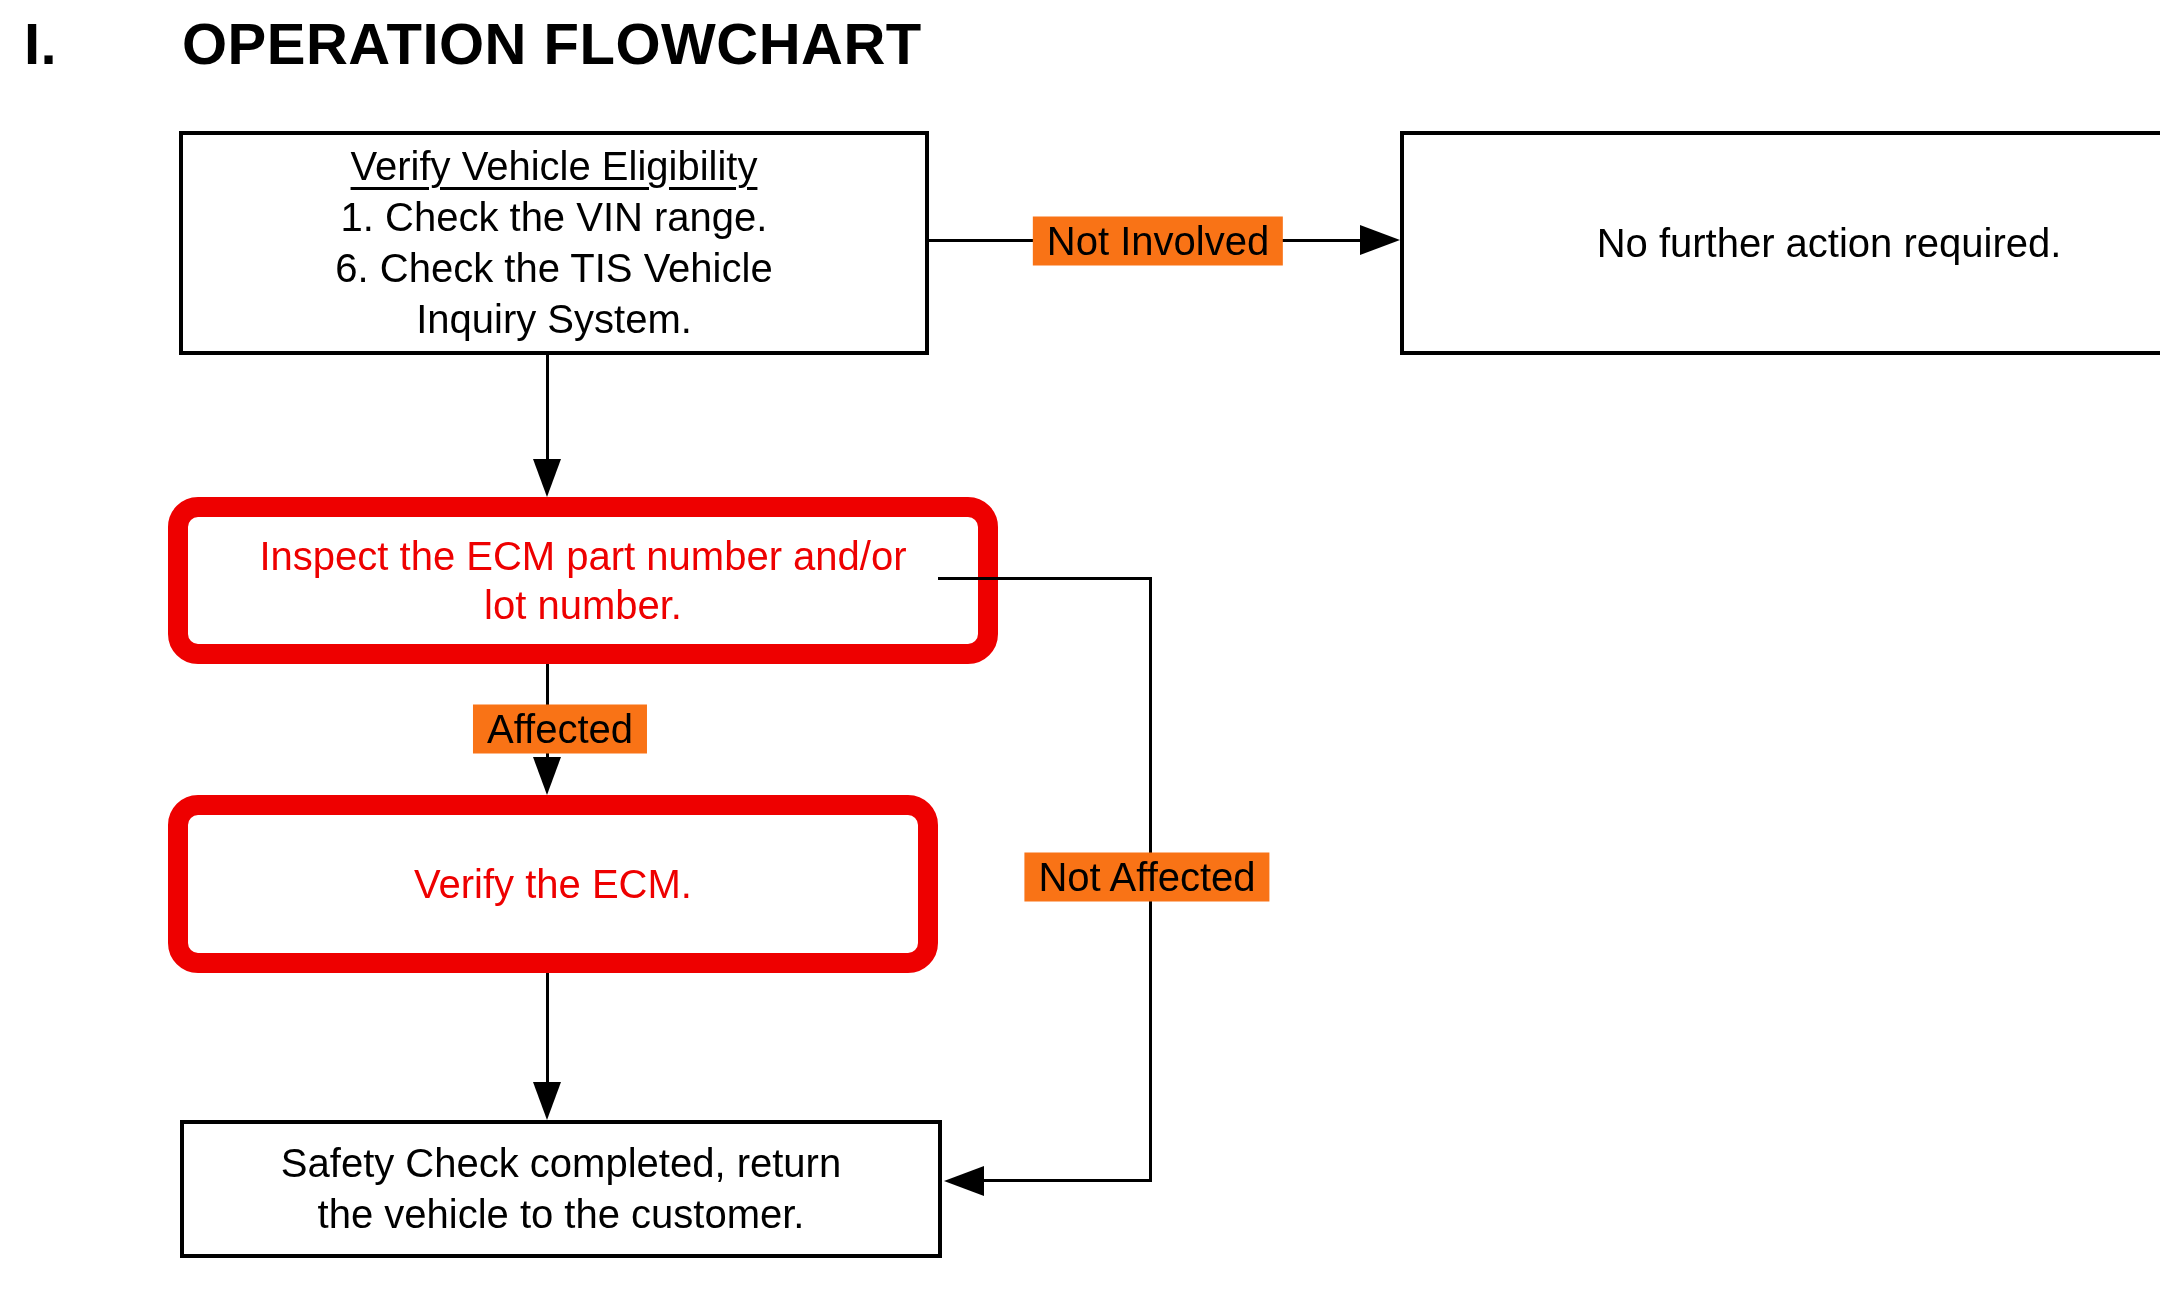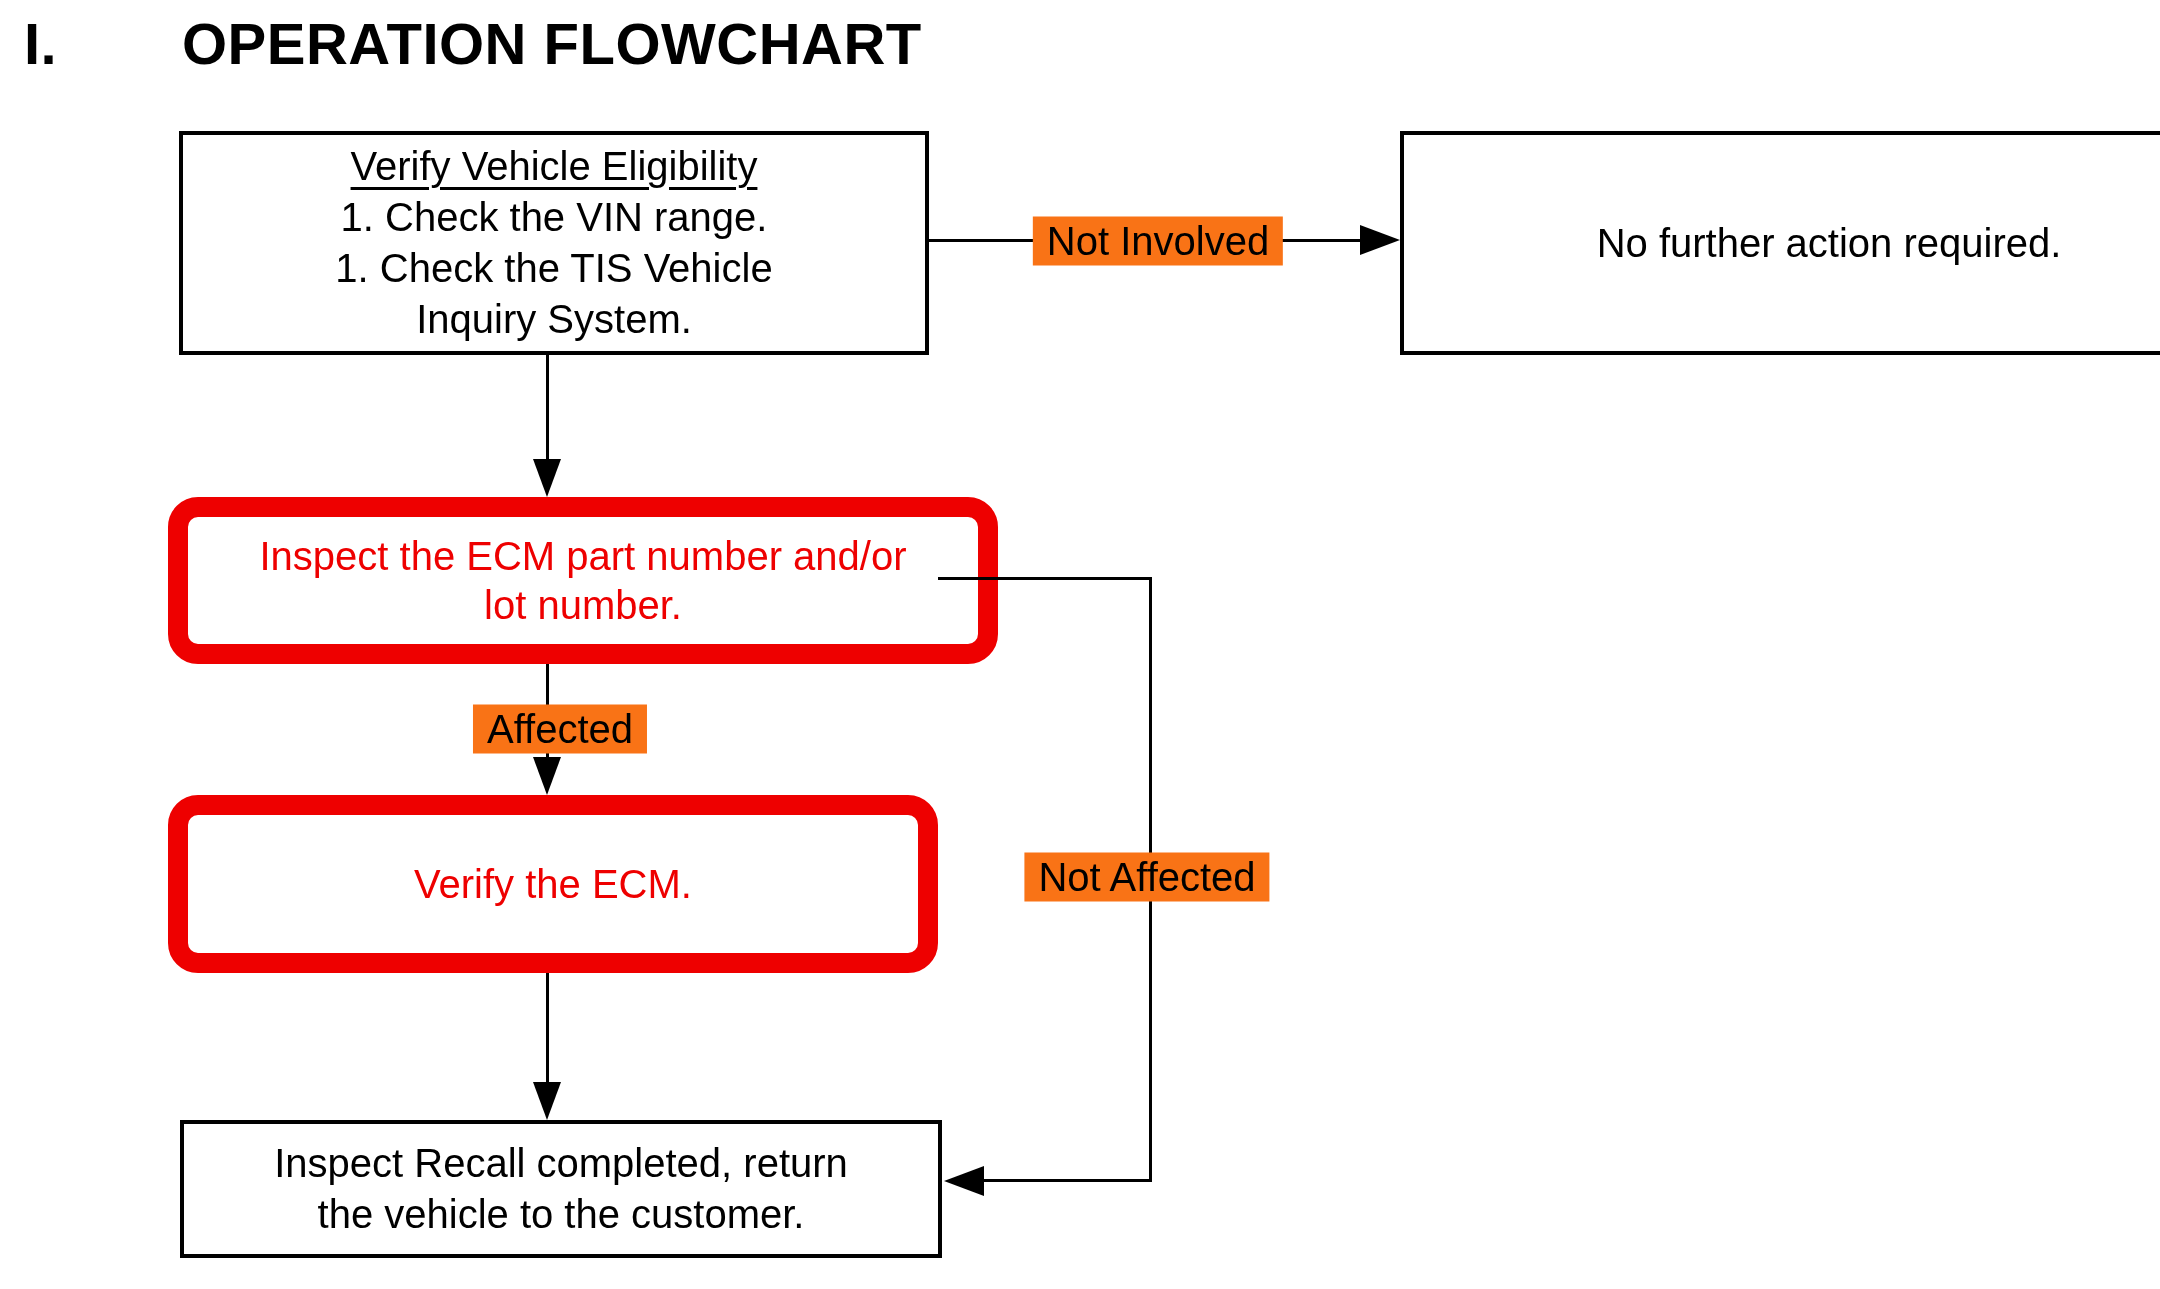--- a/index.html
+++ b/index.html
@@ -53,21 +53,21 @@
 <body>
 
 <div class="stage">
 
   <div class="title-numeral">I.</div>
   <div class="title-text">OPERATION FLOWCHART</div>
 
   <div class="node" style="left:179px; top:131px; width:750px; height:224px;">
     <div class="heading-underlined">Verify Vehicle Eligibility</div>
     <div>1. Check the VIN range.</div>
-    <div>1. Check the TIS Vehicle</div>
+    <div>6. Check the TIS Vehicle</div>
     <div>Inquiry System.</div>
   </div>
 
   <div class="node" style="left:1400px; top:131px; width:858px; height:224px;">
     <div>No further action required.</div>
   </div>
 
   <div class="hline" style="left:929px; top:239px; width:433px;"></div>
   <div class="arrow-right" style="left:1360px; top:225px;"></div>
   <div class="edge-label" style="left:1158px; top:241px;">Not Involved</div>
@@ -85,21 +85,21 @@
   <div class="arrow-down" style="left:533px; top:757px;"></div>
 
   <div class="node node-red" style="left:168px; top:795px; width:770px; height:178px;">
     <div>Verify the ECM.</div>
   </div>
 
   <div class="vline" style="left:546px; top:973px; height:110px;"></div>
   <div class="arrow-down" style="left:533px; top:1082px;"></div>
 
   <div class="node" style="left:180px; top:1120px; width:762px; height:138px;">
-    <div>Inspect Recall completed, return</div>
+    <div>Safety Check completed, return</div>
     <div>the vehicle to the customer.</div>
   </div>
 
   <div class="hline" style="left:938px; top:577px; width:214px;"></div>
   <div class="vline" style="left:1149px; top:577px; height:605px;"></div>
   <div class="edge-label" style="left:1147px; top:877px;">Not Affected</div>
   <div class="hline" style="left:982px; top:1179px; width:170px;"></div>
   <div class="arrow-left" style="left:944px; top:1166px;"></div>
 
 </div>

